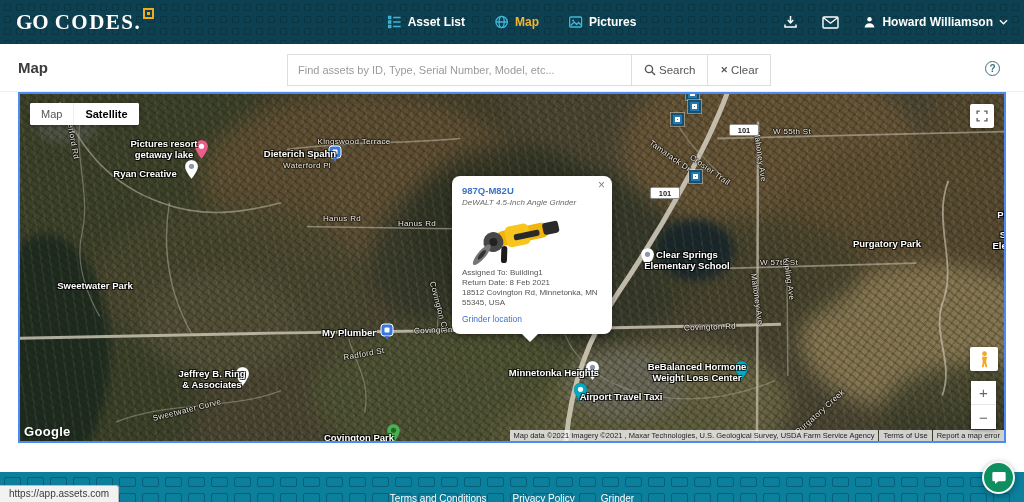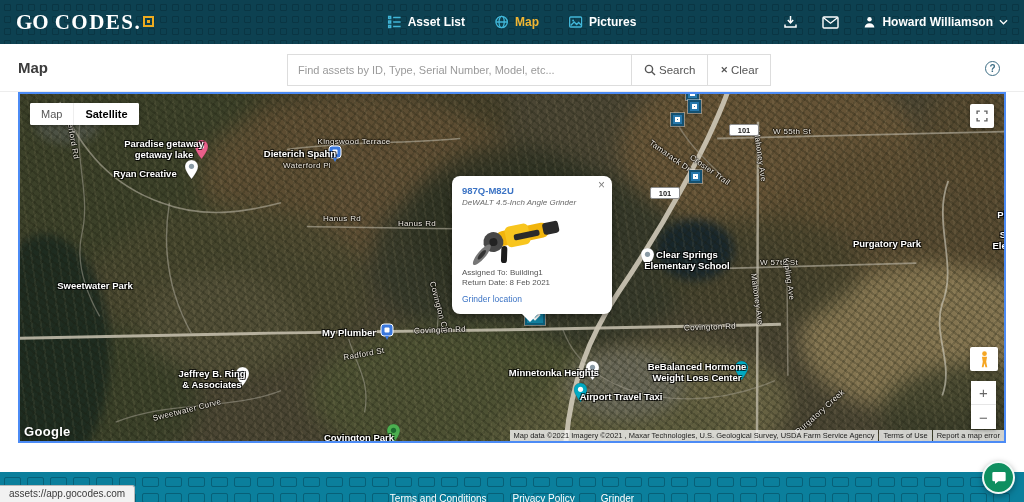--- a/index.html
+++ b/index.html
@@ -5,21 +5,21 @@
   *{margin:0;padding:0;box-sizing:border-box}
   html,body{width:1024px;height:502px;overflow:hidden;background:#fff;
     font-family:"Liberation Sans",sans-serif;position:relative}
 
   
   .app-header{height:44px;background:#0d4151;position:relative;display:flex;align-items:center;padding:0 16px}
   .px-pattern{position:absolute;inset:0;overflow:hidden;display:flex;flex-wrap:wrap;gap:5px;padding:4px;pointer-events:none;align-content:flex-start}
   .px-pattern span{width:7px;height:7px;border:1px solid rgba(0,0,0,.16);border-radius:1px;flex:0 0 auto}
   .px-pattern.big{gap:6px;padding:5px 4px}
   .px-pattern.big span{width:17px;height:10px;border-color:rgba(2,48,63,.38);border-radius:2px}
-  .logo{position:relative;z-index:1;display:flex;align-items:center;cursor:pointer}
+  .logo{position:relative;z-index:1;display:flex;align-items:flex-start;cursor:pointer}
   .logo-go,.logo-codes{font-family:"Liberation Serif",serif;font-weight:700;font-size:21px;color:#fff;line-height:26px}
   .logo-codes{margin-left:6px;letter-spacing:1.5px}
   .logo-square{width:11px;height:11px;border:2px solid #efac1f;margin-left:2px;margin-top:-1px;position:relative}
   .logo-square::after{content:"";position:absolute;inset:2px;background:#efac1f}
   .main-nav{position:absolute;left:50%;top:0;height:100%;transform:translateX(-50%);display:flex;align-items:center;gap:30px;z-index:1}
   .nav-item{display:flex;align-items:center;gap:6px;color:#fff;font-size:12px;font-weight:700;cursor:pointer;text-decoration:none;white-space:nowrap}
   .nav-item.active .nav-label{color:#f2b632}
   .nav-icon{width:14px;height:14px;flex:0 0 auto}
   .header-right{margin-left:auto;display:flex;align-items:center;gap:24px;z-index:1;color:#fff}
   .hr-icon{cursor:pointer;display:flex;align-items:center}
@@ -558,21 +558,21 @@
     <path d="M660,30 C672,52 688,66 706,84" stroke="#aaa697" stroke-width="1.4" fill="none" opacity="0.5"></path>
     <path d="M545,238 C560,280 600,300 640,306 C680,312 720,306 758,290" stroke="#aaa697" stroke-width="1.3" fill="none" opacity="0.45"></path>
   </svg>
 
   <div class="overlay" id="overlayLayer">
       <div class="poi-pin" style="left: 175px; top: 46px;"><svg width="13" height="19" viewBox="0 0 13 19">
           <path d="M6.5 0C2.9 0 0 2.9 0 6.5 0 11.4 6.5 19 6.5 19S13 11.4 13 6.5C13 2.9 10.1 0 6.5 0Z" fill="#e95f8a" stroke="rgba(0,0,0,0.3)" stroke-width="0.5"></path>
           <circle cx="6.5" cy="6.3" r="2.6" fill="#ffffff"></circle>
         </svg></div>
       <div class="map-label" style="left: 144px; top: 55px;">
-        <div>Paradise getaway</div>
+        <div>Pictures resort</div>
         <div>getaway lake</div>
       </div>
       <div class="poi-pin" style="left: 165px; top: 66px;"><svg width="13" height="19" viewBox="0 0 13 19">
           <path d="M6.5 0C2.9 0 0 2.9 0 6.5 0 11.4 6.5 19 6.5 19S13 11.4 13 6.5C13 2.9 10.1 0 6.5 0Z" fill="#ffffff" stroke="rgba(0,0,0,0.3)" stroke-width="0.5"></path>
           <circle cx="6.5" cy="6.3" r="2.6" fill="#8a9aa5"></circle>
         </svg></div>
       <div class="map-label" style="left: 125px; top: 80px;">
         <div>Ryan Creative</div>
       </div>
       <div class="poi-pin" style="left: 308px; top: 51px;"><svg width="14" height="18" viewBox="0 0 14 18">
@@ -731,20 +731,21 @@
           <circle cx="31" cy="27" r="10" fill="#474747"></circle>
           <circle cx="31" cy="27" r="4" fill="#222222"></circle>
           <ellipse cx="17" cy="37" rx="13" ry="4" fill="#777777" transform="rotate(-38 17 37)"></ellipse>
           <ellipse cx="17" cy="37" rx="6" ry="2" fill="#333333" transform="rotate(-38 17 37)"></ellipse>
           <rect x="36" y="33" width="6" height="17" rx="3" fill="#1c1c1c" transform="rotate(14 39 41)"></rect>
         </g>
       </svg>
     </div>
     <div class="iw-line">Assigned To: Building1</div>
     <div class="iw-line">Return Date: 8 Feb 2021</div>
+    <div class="iw-line">18512 Covington Rd, Minnetonka, MN 55345, USA</div>
     <a class="iw-link">Grinder location</a>
   </div>
 </div>
 
 <footer class="app-footer">
   <div class="px-pattern big" id="footerPattern">
       <span></span>
       <span></span>
       <span></span>
       <span></span>
@@ -884,13 +885,13 @@
     <a>Grinder</a>
   </nav>
 </footer>
 
 <div class="chat-bubble">
   <svg width="16" height="16" viewBox="0 0 24 24">
     <path d="M4 3h16a2 2 0 0 1 2 2v10a2 2 0 0 1-2 2h-9l-5 4v-4H4a2 2 0 0 1-2-2V5a2 2 0 0 1 2-2z" fill="#ffffff"></path>
   </svg>
 </div>
 
-<div class="status-bar">assets://app.gocodes.com</div>
+<div class="status-bar">https://app.assets.com</div>
 
 </body></html>

